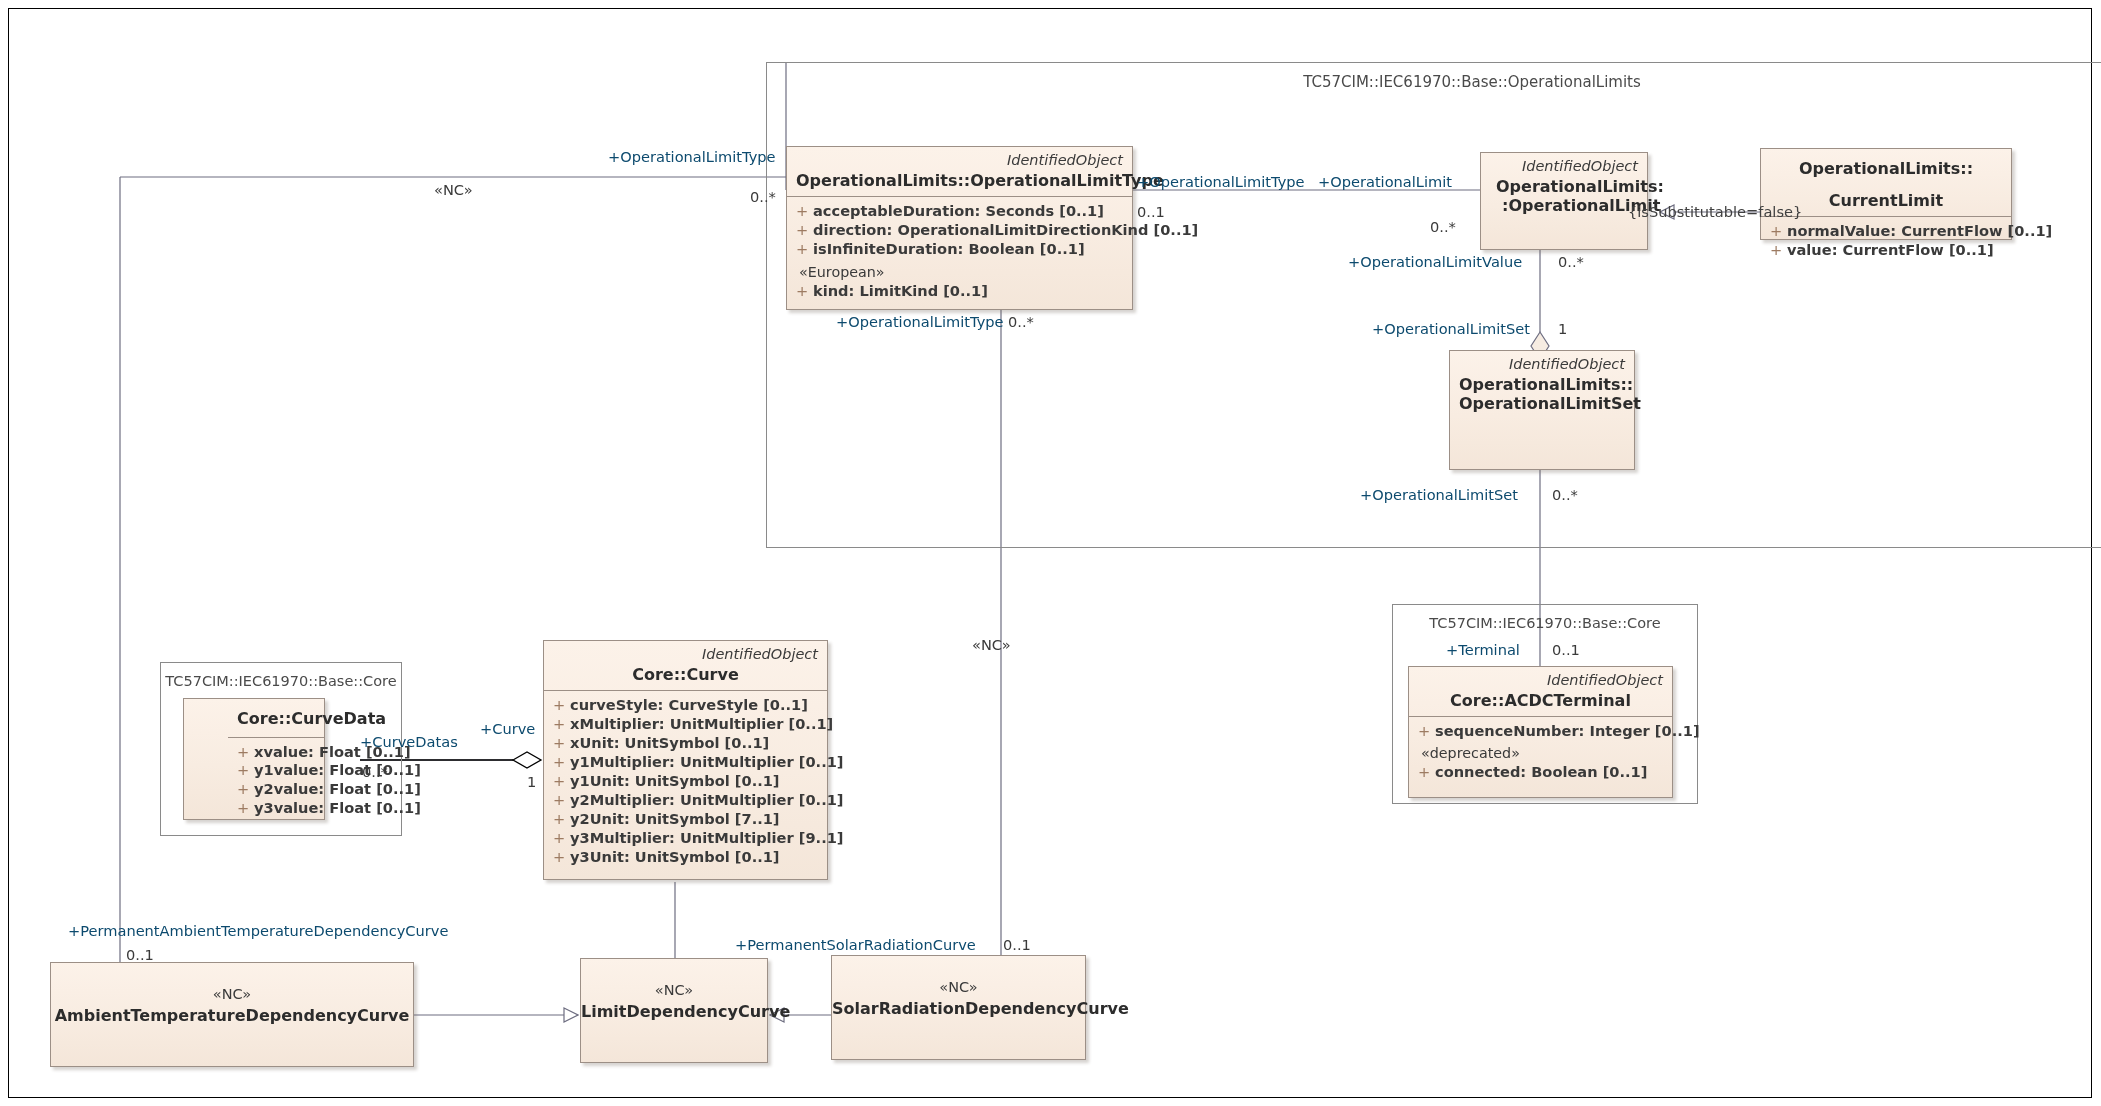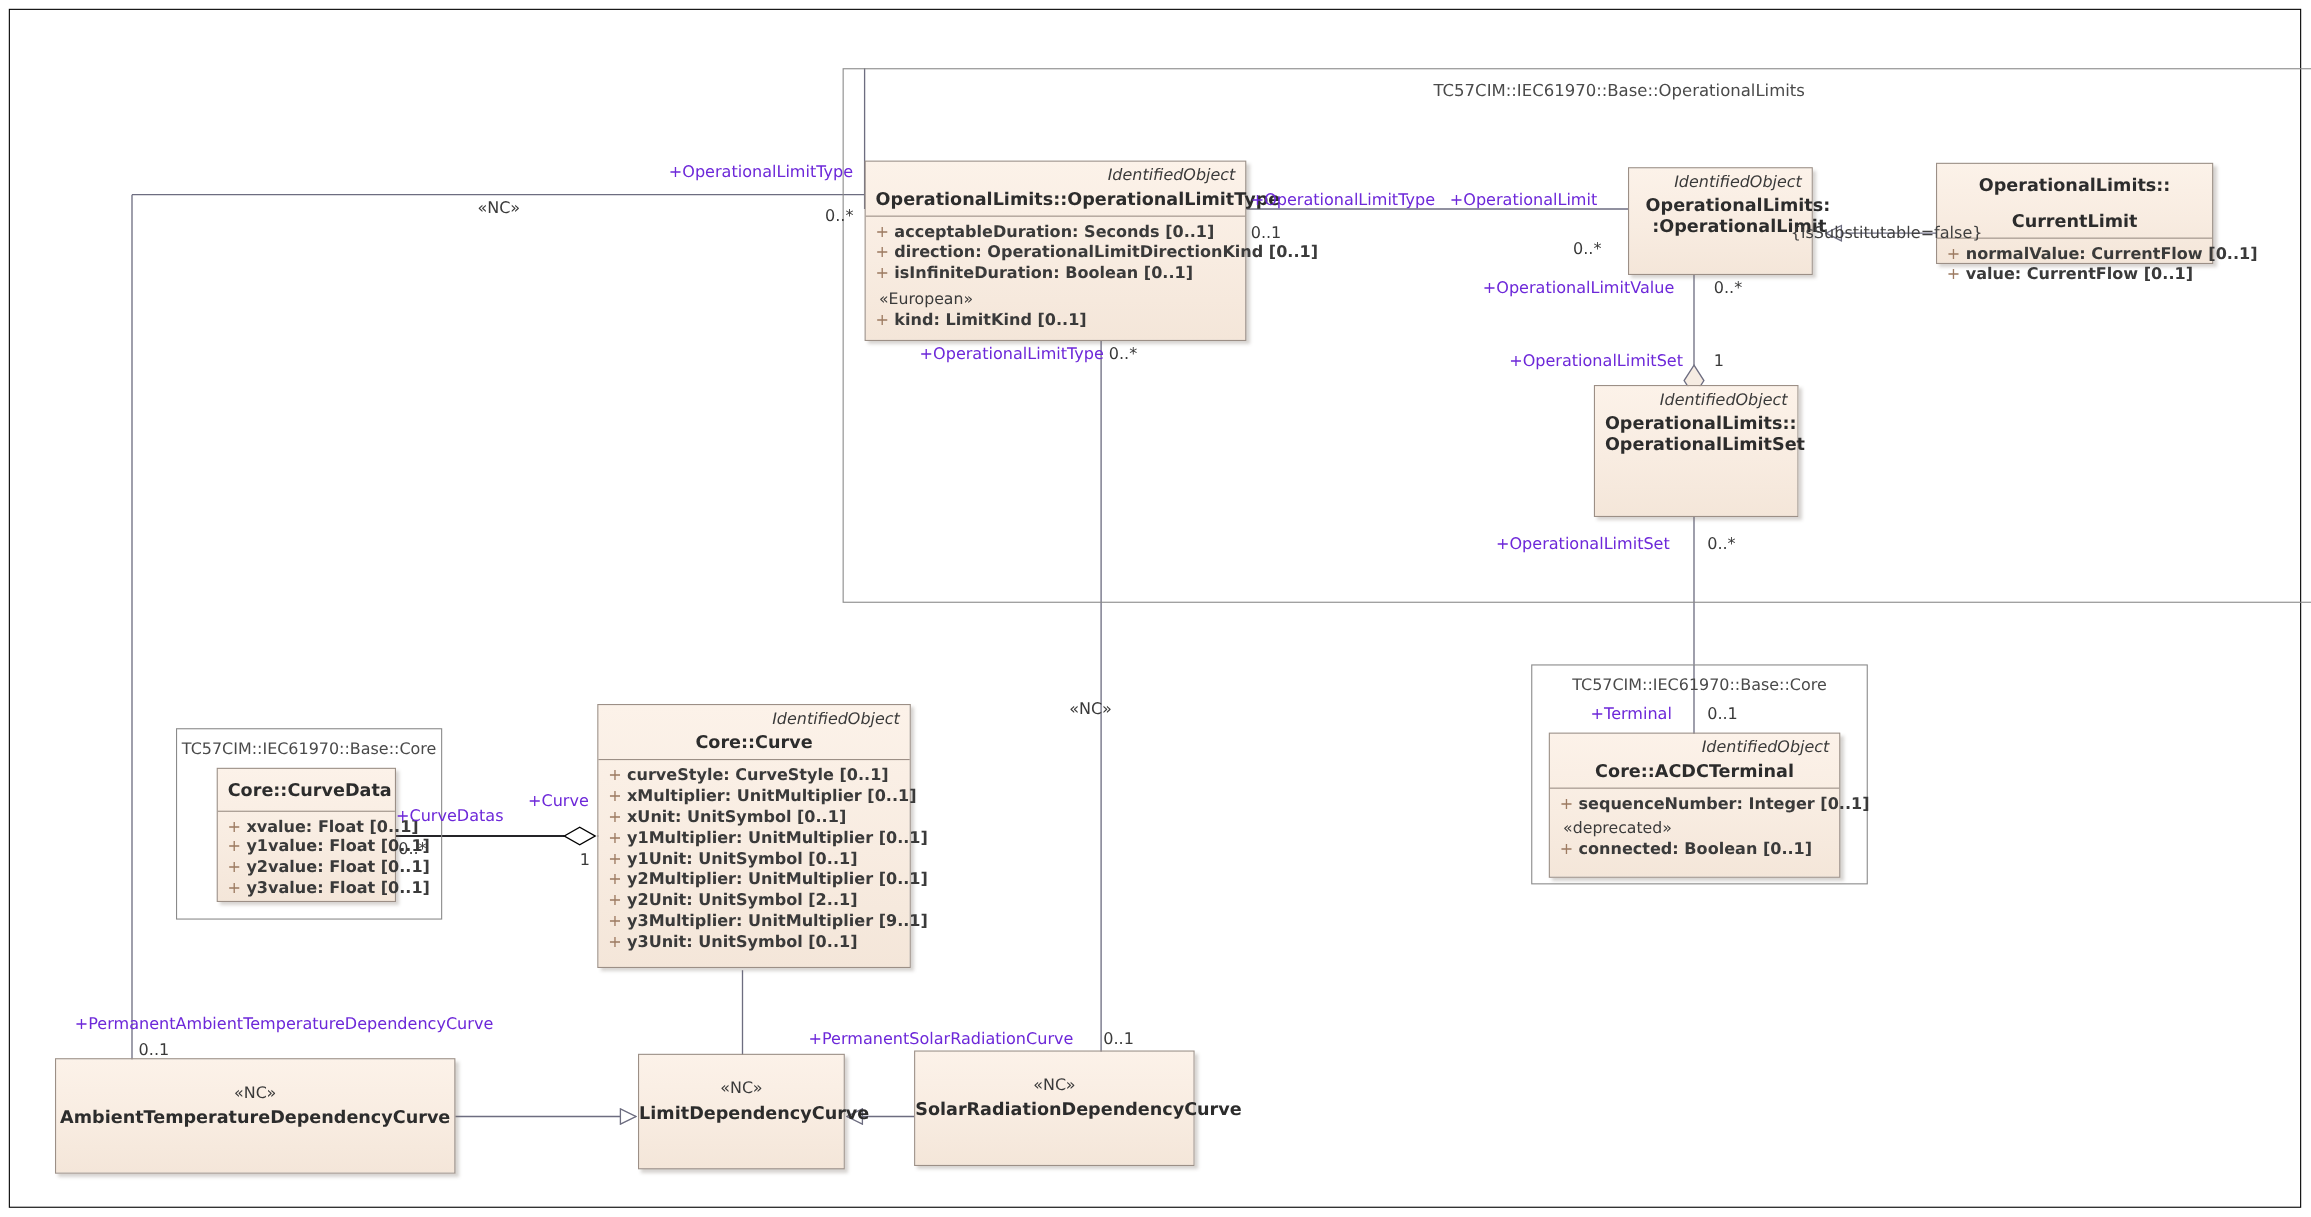--- a/index.html
+++ b/index.html
@@ -130,21 +130,21 @@
     padding-left: 8px;
   }
   .uml .nc-body {
     padding-top: 22px;
   }
 
   
   .lbl {
     position: absolute;
     font-size: 14.6px;
-    color: #6d28d9;
+    color: #0c4a6e;
     white-space: nowrap;
     line-height: 1;
   }
   .lbl.mult { color: #3a3a3a; }
   .lbl.constraint { color: #404040; font-size: 14.6px; }
   .lbl.ncs { color: #3a3a3a; font-size: 14.6px; }
 </style>
 </head>
 <body>
 
@@ -292,34 +292,34 @@
       <div class="attr">
           <span class="vis">+</span>
           <span class="txt">y1Unit: UnitSymbol [0..1]</span>
         </div>
       <div class="attr">
           <span class="vis">+</span>
           <span class="txt">y2Multiplier: UnitMultiplier [0..1]</span>
         </div>
       <div class="attr">
           <span class="vis">+</span>
-          <span class="txt">y2Unit: UnitSymbol [2..1]</span>
+          <span class="txt">y2Unit: UnitSymbol [7..1]</span>
         </div>
       <div class="attr">
           <span class="vis">+</span>
           <span class="txt">y3Multiplier: UnitMultiplier [9..1]</span>
         </div>
       <div class="attr">
           <span class="vis">+</span>
           <span class="txt">y3Unit: UnitSymbol [0..1]</span>
         </div>
     </div>
   </div>
 
-  <div class="uml" style="left:197px; top:698px; width:163px; height:122px;">
+  <div class="uml" style="left:183px; top:698px; width:142px; height:122px;padding-left:44px;">
     <div class="hdr with-div" style="padding-top:8px;padding-bottom:8px;">
       <div class="cname">Core::CurveData</div>
     </div>
     <div class="attrs">
       <div class="attr">
           <span class="vis">+</span>
           <span class="txt">xvalue: Float [0..1]</span>
         </div>
       <div class="attr">
           <span class="vis">+</span>

